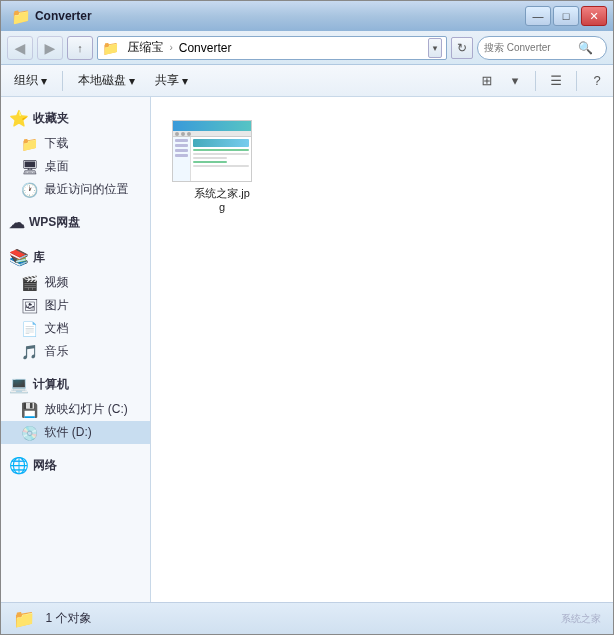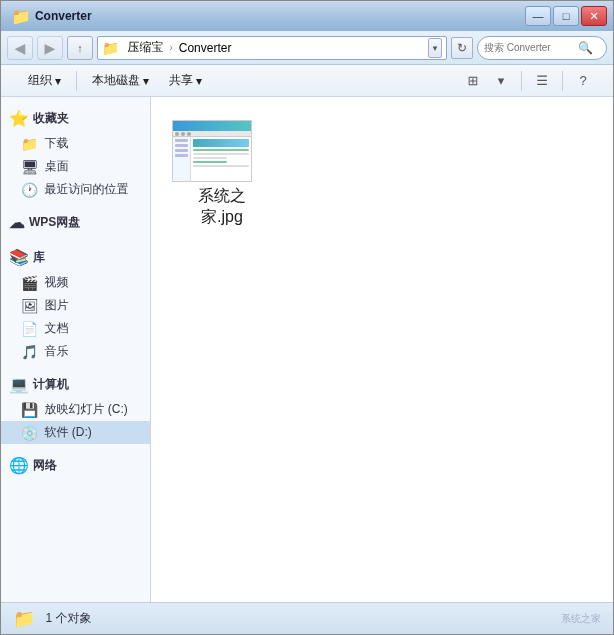--- a/index.html
+++ b/index.html
@@ -167,21 +167,21 @@
     }
     .search-icon { font-size: 12px; color: #888; }
 
     
     .toolbar {
       height: 32px;
       background: linear-gradient(to bottom, #f5f8fc, #e8f0f8);
       border-bottom: 1px solid #c8d8e8;
       display: flex;
       align-items: center;
-      padding: 0 18px;
+      padding: 0 4px;
       gap: 2px;
       flex-shrink: 0;
     }
     .toolbar-item {
       height: 26px;
       padding: 0 8px;
       border: 1px solid transparent;
       border-radius: 3px;
       background: transparent;
       cursor: pointer;
@@ -319,21 +319,21 @@
     .thumb-sidebar-item { height: 3px; background: #bbd; margin-bottom: 2px; border-radius: 1px; }
     .thumb-main {
       flex: 1;
       padding: 2px;
     }
     .thumb-banner { height: 8px; background: linear-gradient(to right, #4ab, #7ce); margin-bottom: 2px; border-radius: 1px; }
     .thumb-text-row { height: 2px; background: #ddd; margin-bottom: 2px; border-radius: 1px; }
     .thumb-text-row.green { background: #7c9; }
     .thumb-text-row.short { width: 60%; }
     .file-label {
-      font-size: 16px;
+      font-size: 11px;
       color: #222;
       text-align: center;
       line-height: 1.3;
       word-break: break-all;
       margin-left: 20px;
     }
 
     
     .status-bar {
       height: 32px;

